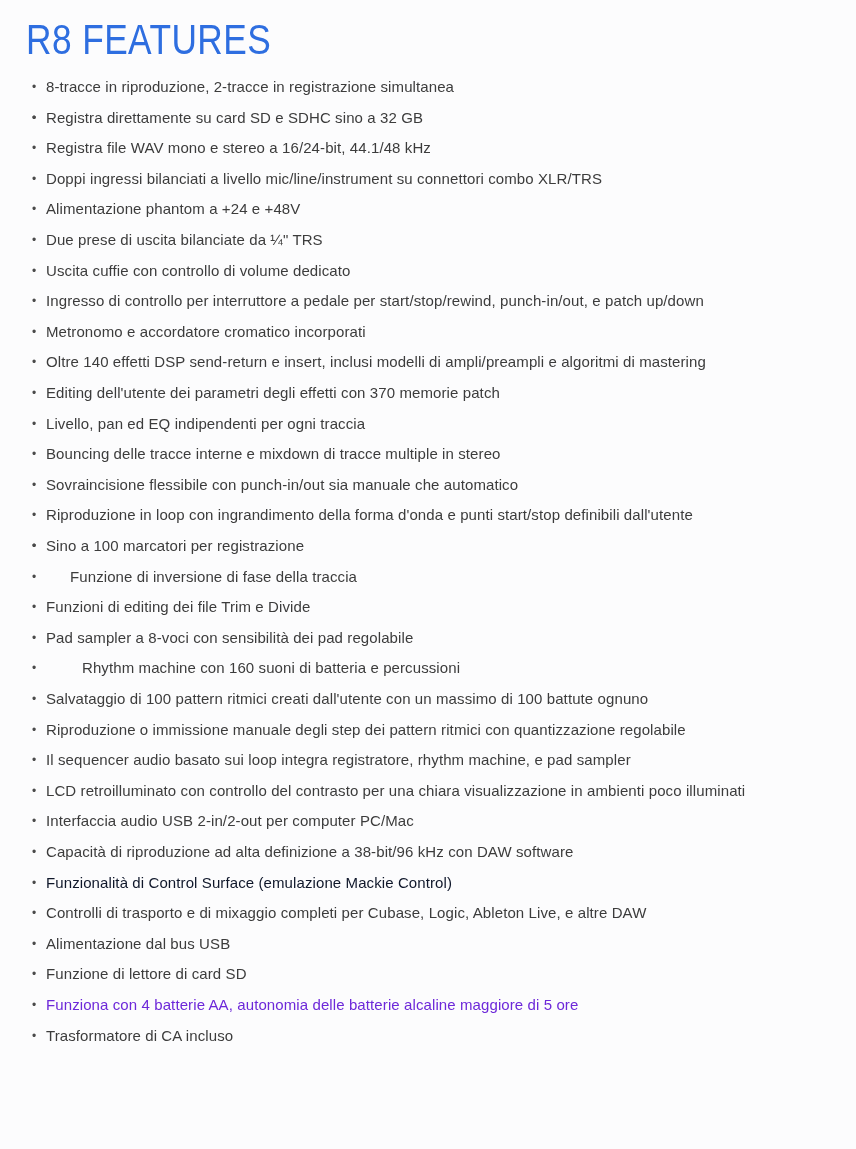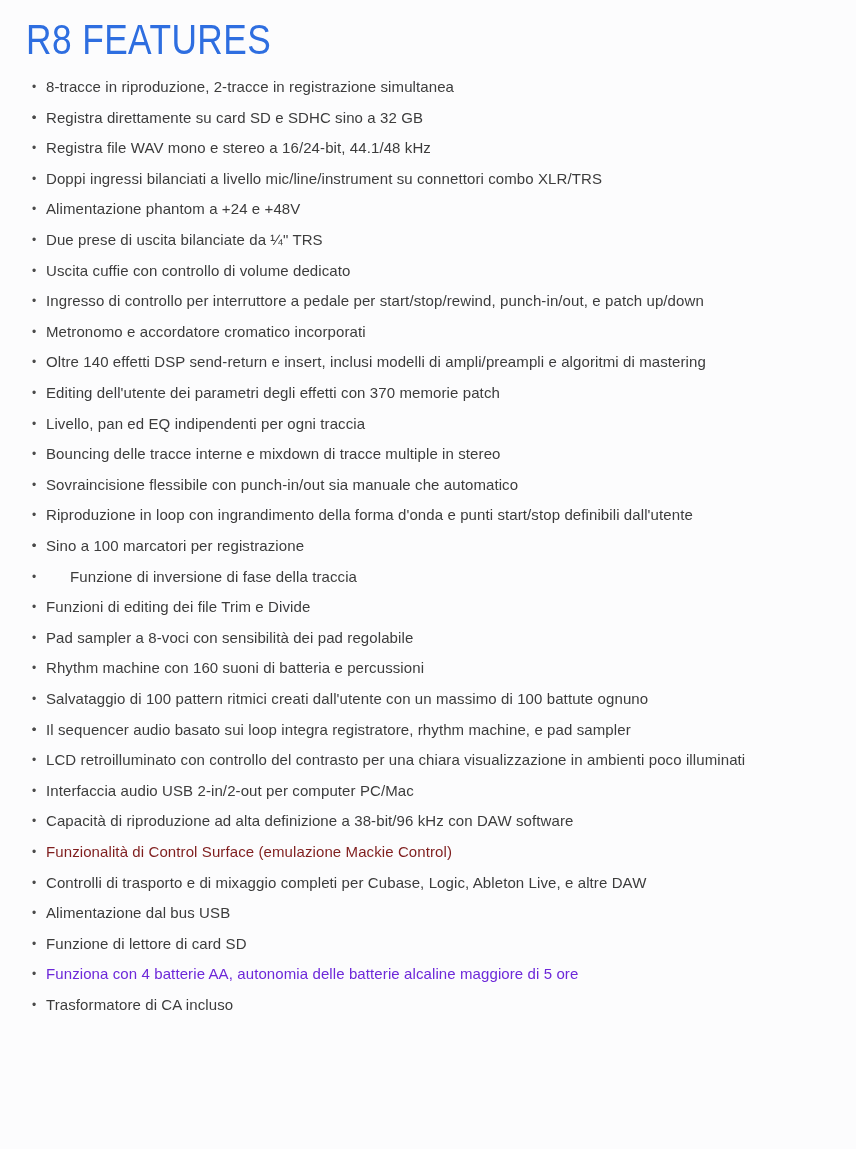--- a/index.html
+++ b/index.html
@@ -71,27 +71,27 @@
       <li><span class="bullet">•</span><span class="item-text" style="color: rgb(60, 60, 60);">Editing dell'utente dei parametri degli effetti con 370 memorie patch</span></li>
       <li><span class="bullet">•</span><span class="item-text" style="color: rgb(60, 60, 60);">Livello, pan ed EQ indipendenti per ogni traccia</span></li>
       <li><span class="bullet">•</span><span class="item-text" style="color: rgb(60, 60, 60);">Bouncing delle tracce interne e mixdown di tracce multiple in stereo</span></li>
       <li><span class="bullet">•</span><span class="item-text" style="color: rgb(60, 60, 60);">Sovraincisione flessibile con punch-in/out sia manuale che automatico</span></li>
       <li><span class="bullet">•</span><span class="item-text" style="color: rgb(60, 60, 60);">Riproduzione in loop con ingrandimento della forma d'onda e punti start/stop definibili dall'utente</span></li>
       <li><span class="bullet">•</span></li>
       <li><span class="bullet">•</span><span class="item-text" style="color: rgb(60, 60, 60);">Sino a 100 marcatori per registrazione</span></li>
       <li><span class="bullet">•</span><span class="item-text" style="color: rgb(60, 60, 60); margin-left: 24px;">Funzione di inversione di fase della traccia</span></li>
       <li><span class="bullet">•</span><span class="item-text" style="color: rgb(60, 60, 60);">Funzioni di editing dei file Trim e Divide</span></li>
       <li><span class="bullet">•</span><span class="item-text" style="color: rgb(60, 60, 60);">Pad sampler a 8-voci con sensibilità dei pad regolabile</span></li>
-      <li><span class="bullet">•</span><span class="item-text" style="color: rgb(60, 60, 60);">Rhythm machine con 160 suoni di batteria e percussioni</span></li>
+      <li><span class="bullet">•</span><span class="item-text" style="color: rgb(60, 60, 60); margin-left: 36px;">Rhythm machine con 160 suoni di batteria e percussioni</span></li>
       <li><span class="bullet">•</span><span class="item-text" style="color: rgb(60, 60, 60);">Salvataggio di 100 pattern ritmici creati dall'utente con un massimo di 100 battute ognuno</span></li>
-      <li><span class="bullet">•</span></li>
+      <li><span class="bullet">•</span><span class="item-text" style="color: rgb(60, 60, 60);">Riproduzione o immissione manuale degli step dei pattern ritmici con quantizzazione regolabile</span></li>
       <li><span class="bullet">•</span><span class="item-text" style="color: rgb(60, 60, 60);">Il sequencer audio basato sui loop integra registratore, rhythm machine, e pad sampler</span></li>
       <li><span class="bullet">•</span><span class="item-text" style="color: rgb(60, 60, 60);">LCD retroilluminato con controllo del contrasto per una chiara visualizzazione in ambienti poco illuminati</span></li>
       <li><span class="bullet">•</span><span class="item-text" style="color: rgb(60, 60, 60);">Interfaccia audio USB 2-in/2-out per computer PC/Mac</span></li>
       <li><span class="bullet">•</span><span class="item-text" style="color: rgb(60, 60, 60);">Capacità di riproduzione ad alta definizione a 38-bit/96 kHz con DAW software</span></li>
-      <li><span class="bullet">•</span><span class="item-text" style="color: #7f1d1d;">Funzionalità di Control Surface (emulazione Mackie Control)</span></li>
+      <li><span class="bullet">•</span><span class="item-text" style="color: #0f172a;">Funzionalità di Control Surface (emulazione Mackie Control)</span></li>
       <li><span class="bullet">•</span><span class="item-text" style="color: rgb(60, 60, 60);">Controlli di trasporto e di mixaggio completi per Cubase, Logic, Ableton Live, e altre DAW</span></li>
       <li><span class="bullet">•</span><span class="item-text" style="color: rgb(60, 60, 60);">Alimentazione dal bus USB</span></li>
       <li><span class="bullet">•</span><span class="item-text" style="color: rgb(60, 60, 60);">Funzione di lettore di card SD</span></li>
       <li><span class="bullet">•</span><span class="item-text" style="color: #6d28d9;">Funziona con 4 batterie AA, autonomia delle batterie alcaline maggiore di 5 ore</span></li>
       <li><span class="bullet">•</span><span class="item-text" style="color: rgb(60, 60, 60);">Trasformatore di CA incluso</span></li>
     </ul>
 </div>
 
 </body></html>

